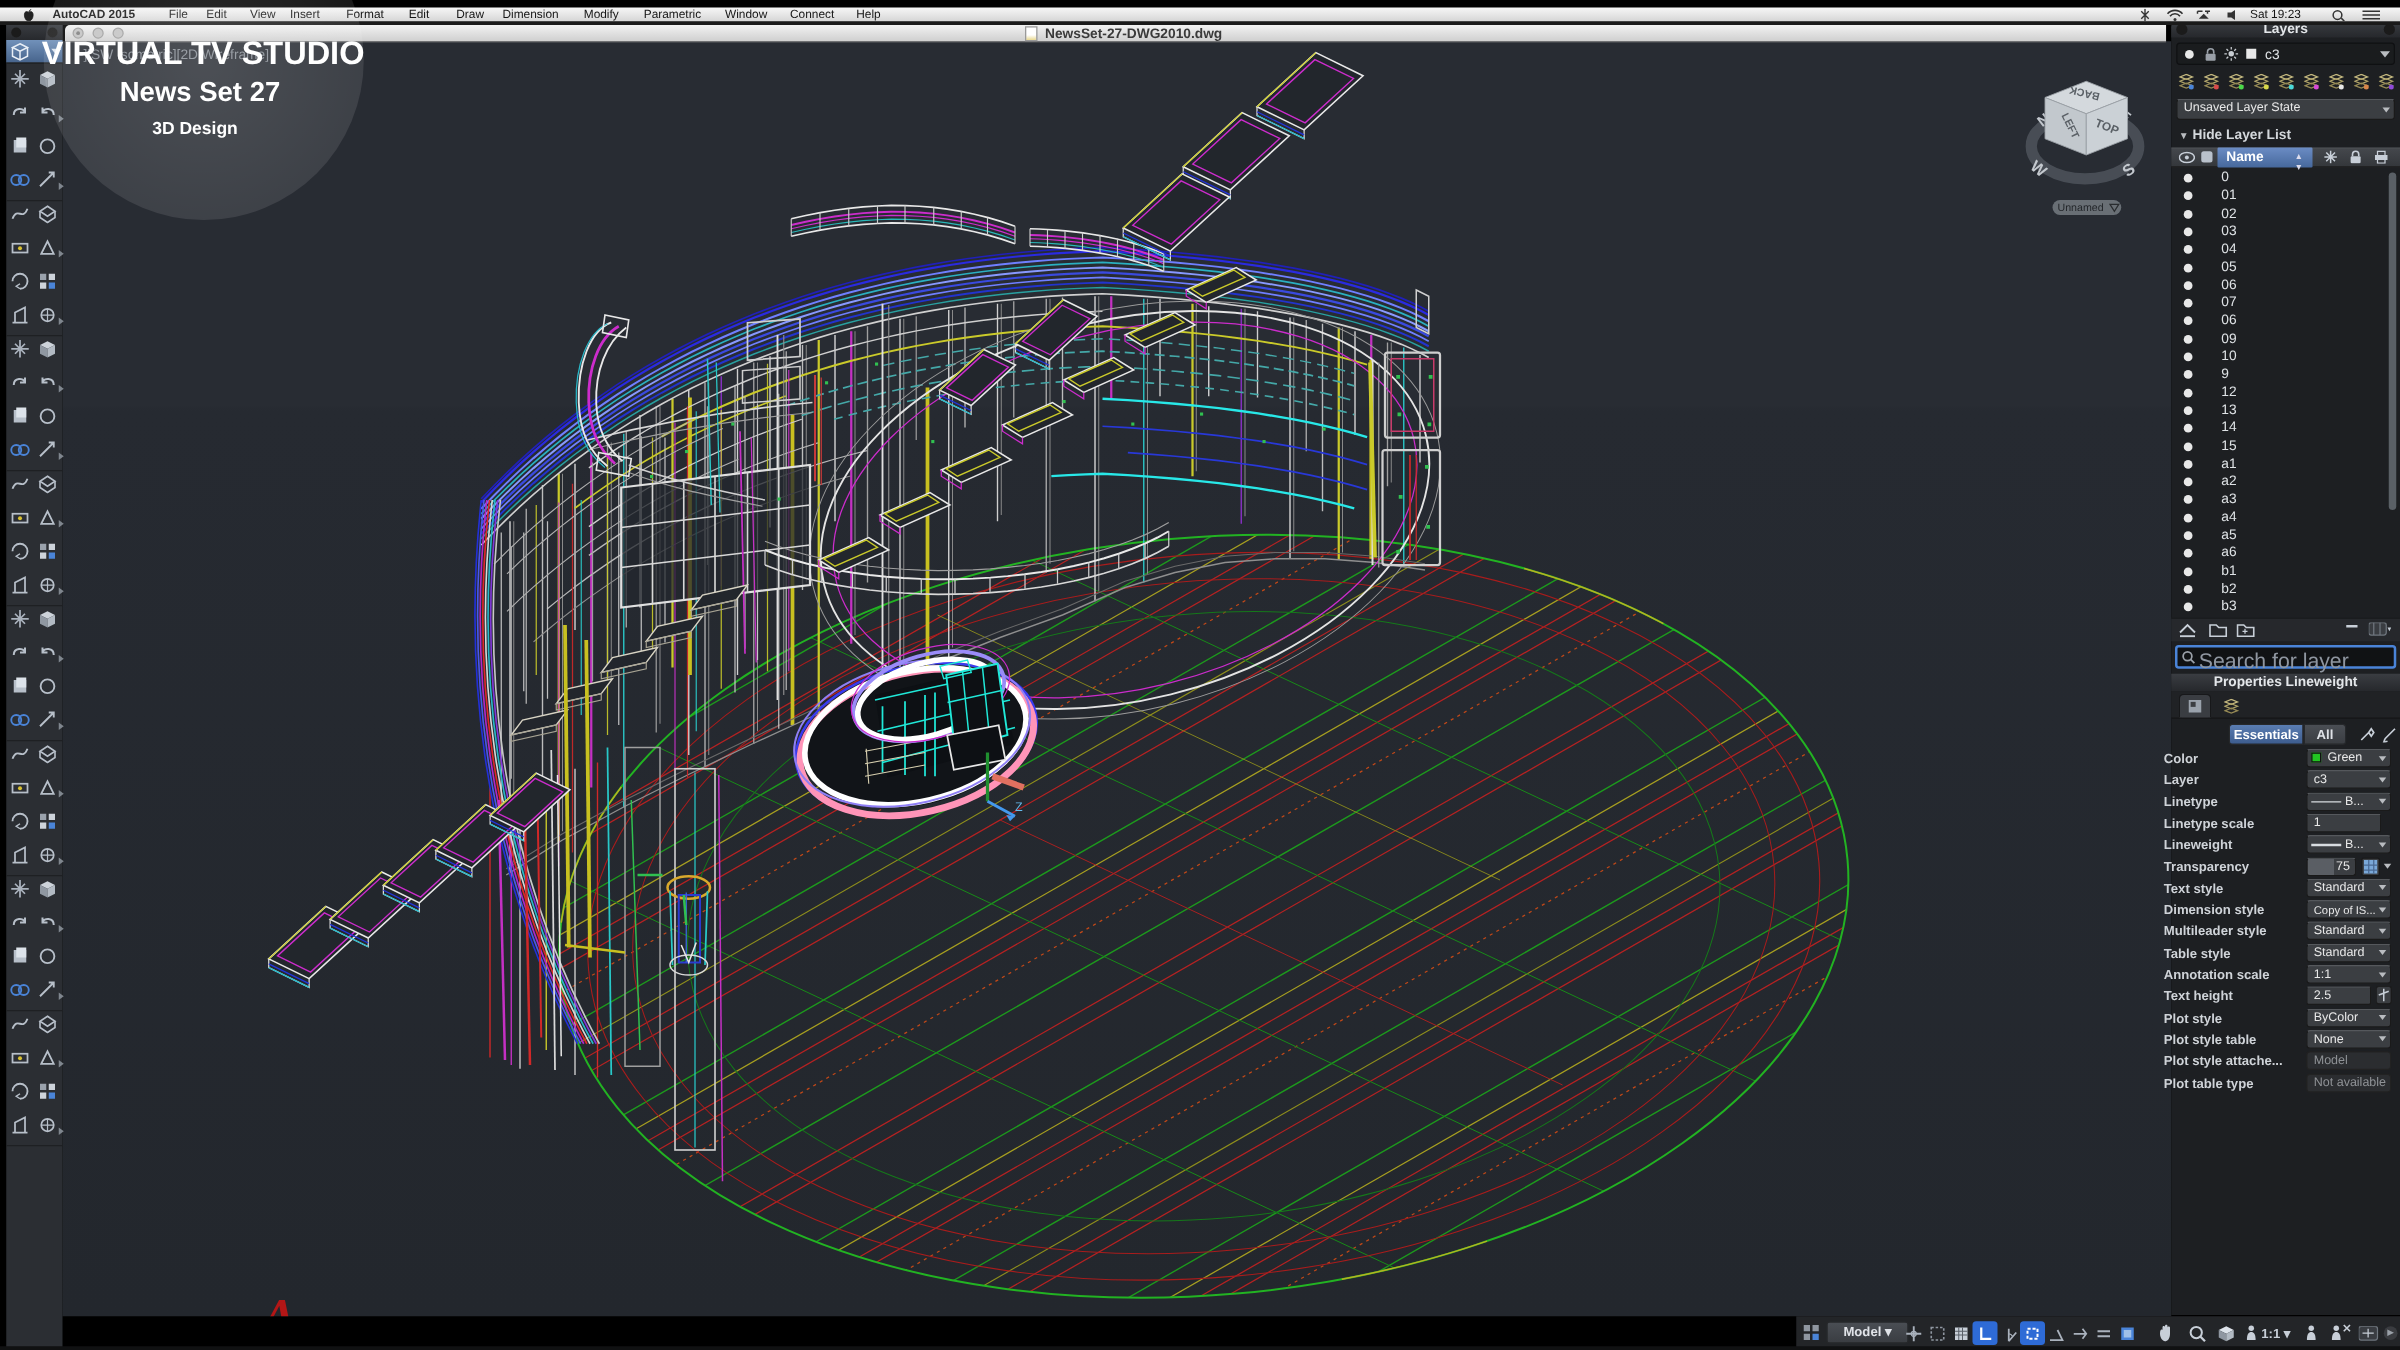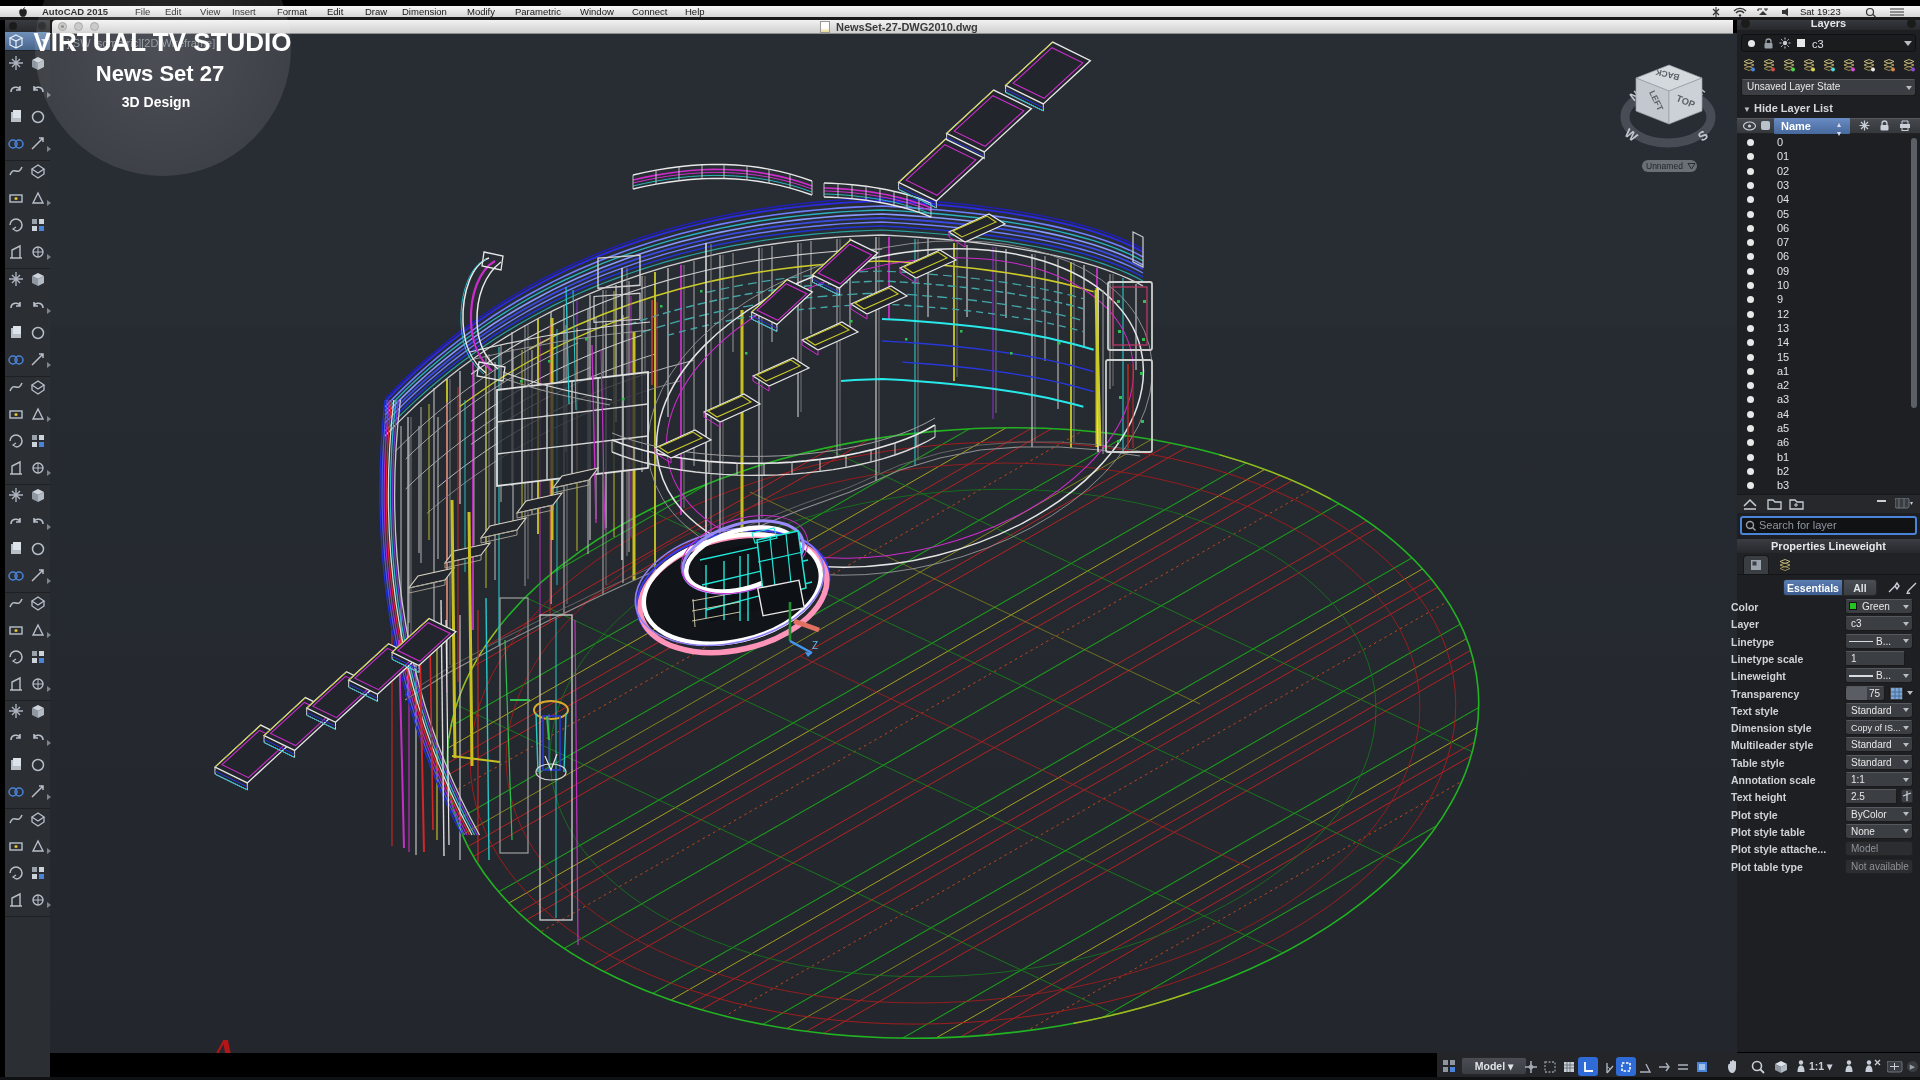--- a/index.html
+++ b/index.html
@@ -1043,21 +1043,21 @@
 <svg class="abs" style="left:158px;top:481px" width="18" height="11">
       <rect x="0" y="0" width="14" height="10" rx="2" fill="#3a3d42" stroke="#6f767e"></rect>
       <path d="M4,0 v10 M9,0 v10" stroke="#6f767e"></path>
       <path d="M15,4 l3,0 -1.5,3 z" fill="#c8cfd8"></path>
     </svg>
 <div class="abs" style="left:3px;top:499px;width:177px;height:19px;background:#101214;border:2px solid #4a84d8;border-radius:3px"></div>
 <svg class="abs" style="left:8px;top:503px" width="12" height="12">
       <circle cx="5" cy="5" r="3.5" fill="none" stroke="#9aa0a8" stroke-width="1.4"></circle>
       <path d="M7.5,7.5 l3,3" stroke="#9aa0a8" stroke-width="1.4"></path>
     </svg>
-<div class="abs" style="left:22px;top:502px;font-size:11px;color:#8f96a0">Search for layer</div>
+<div class="abs" style="left:22px;top:502px;font-size:17px;color:#8f96a0">Search for layer</div>
 <div class="abs" style="left:0;top:522px;width:183px;height:14px;background:linear-gradient(#3a3d42,#26282c)"></div>
 <div class="abs" style="left:0;top:522px;width:183px;text-align:center;font-weight:bold;font-size:11px;line-height:14px;color:#e4e7ea">Properties Lineweight</div>
 <div class="abs" style="left:0;top:536px;width:183px;height:22px;background:#202225;border-bottom:1px solid #141517"></div>
 <div class="abs" style="left:6px;top:538px;width:26px;height:19px;background:#3a3d42;border:1px solid #17181a;border-bottom:none;border-radius:4px 4px 0 0"></div>
 <svg class="abs" style="left:13px;top:542px" width="12" height="12">
       <rect x="1" y="1" width="10" height="10" fill="#9aa2ac"></rect>
       <rect x="2.5" y="2.5" width="4" height="4" fill="#3b3e42"></rect>
     </svg>
 <svg class="abs" style="left:42px;top:542px" width="14" height="14">
       <polygon points="6,0.5 11,2.5 6,4.5 1,2.5" fill="none" stroke="#c4b87f" stroke-width="1"></polygon>

